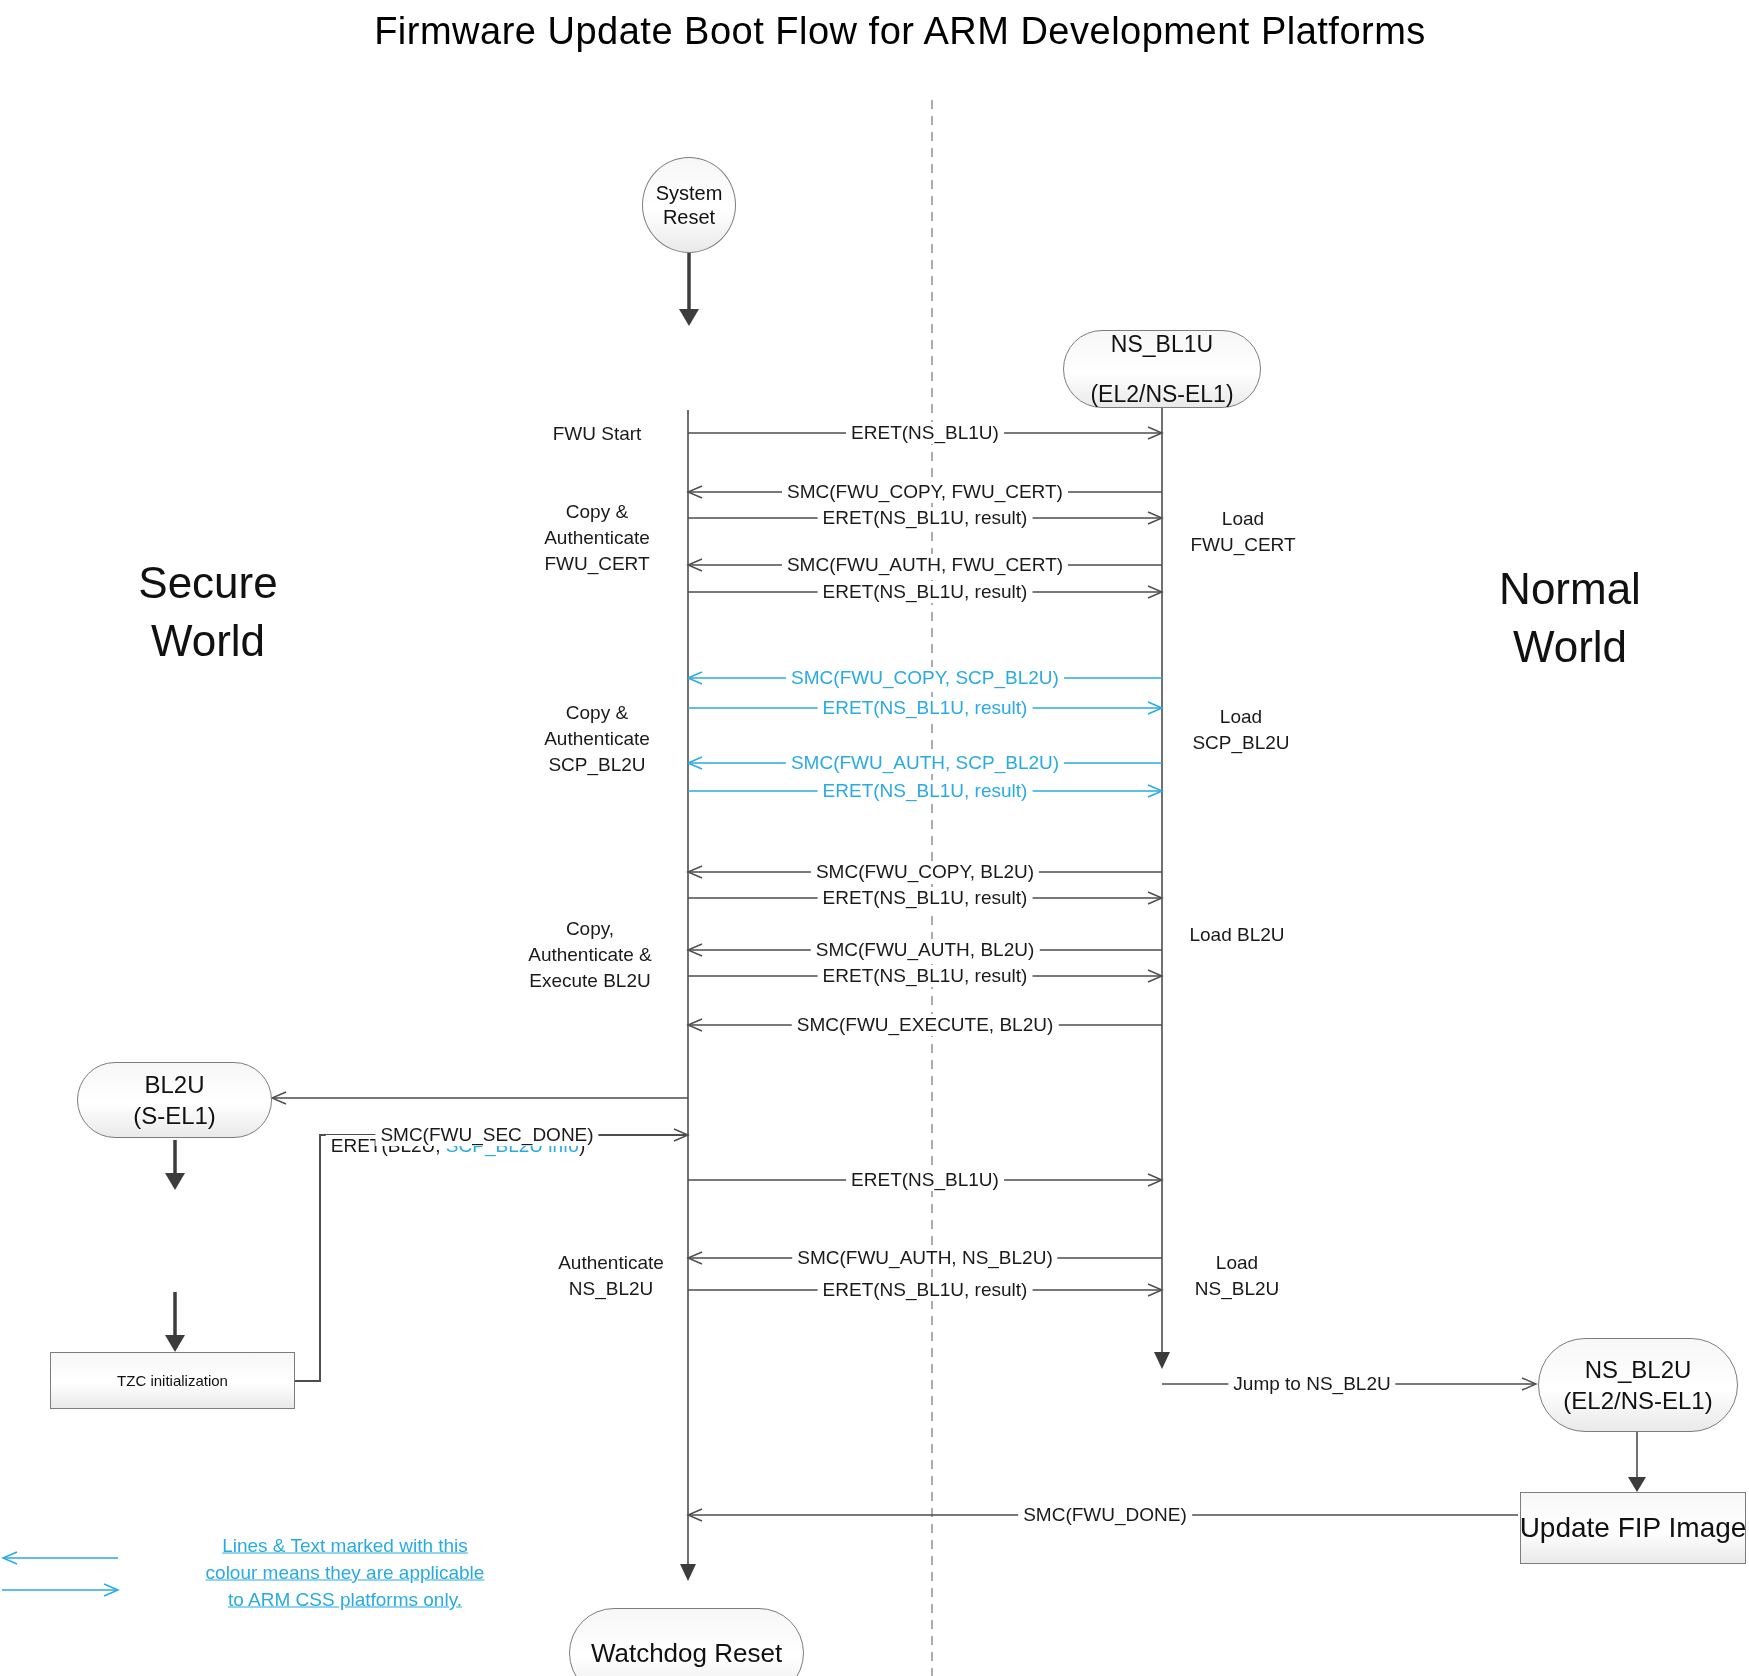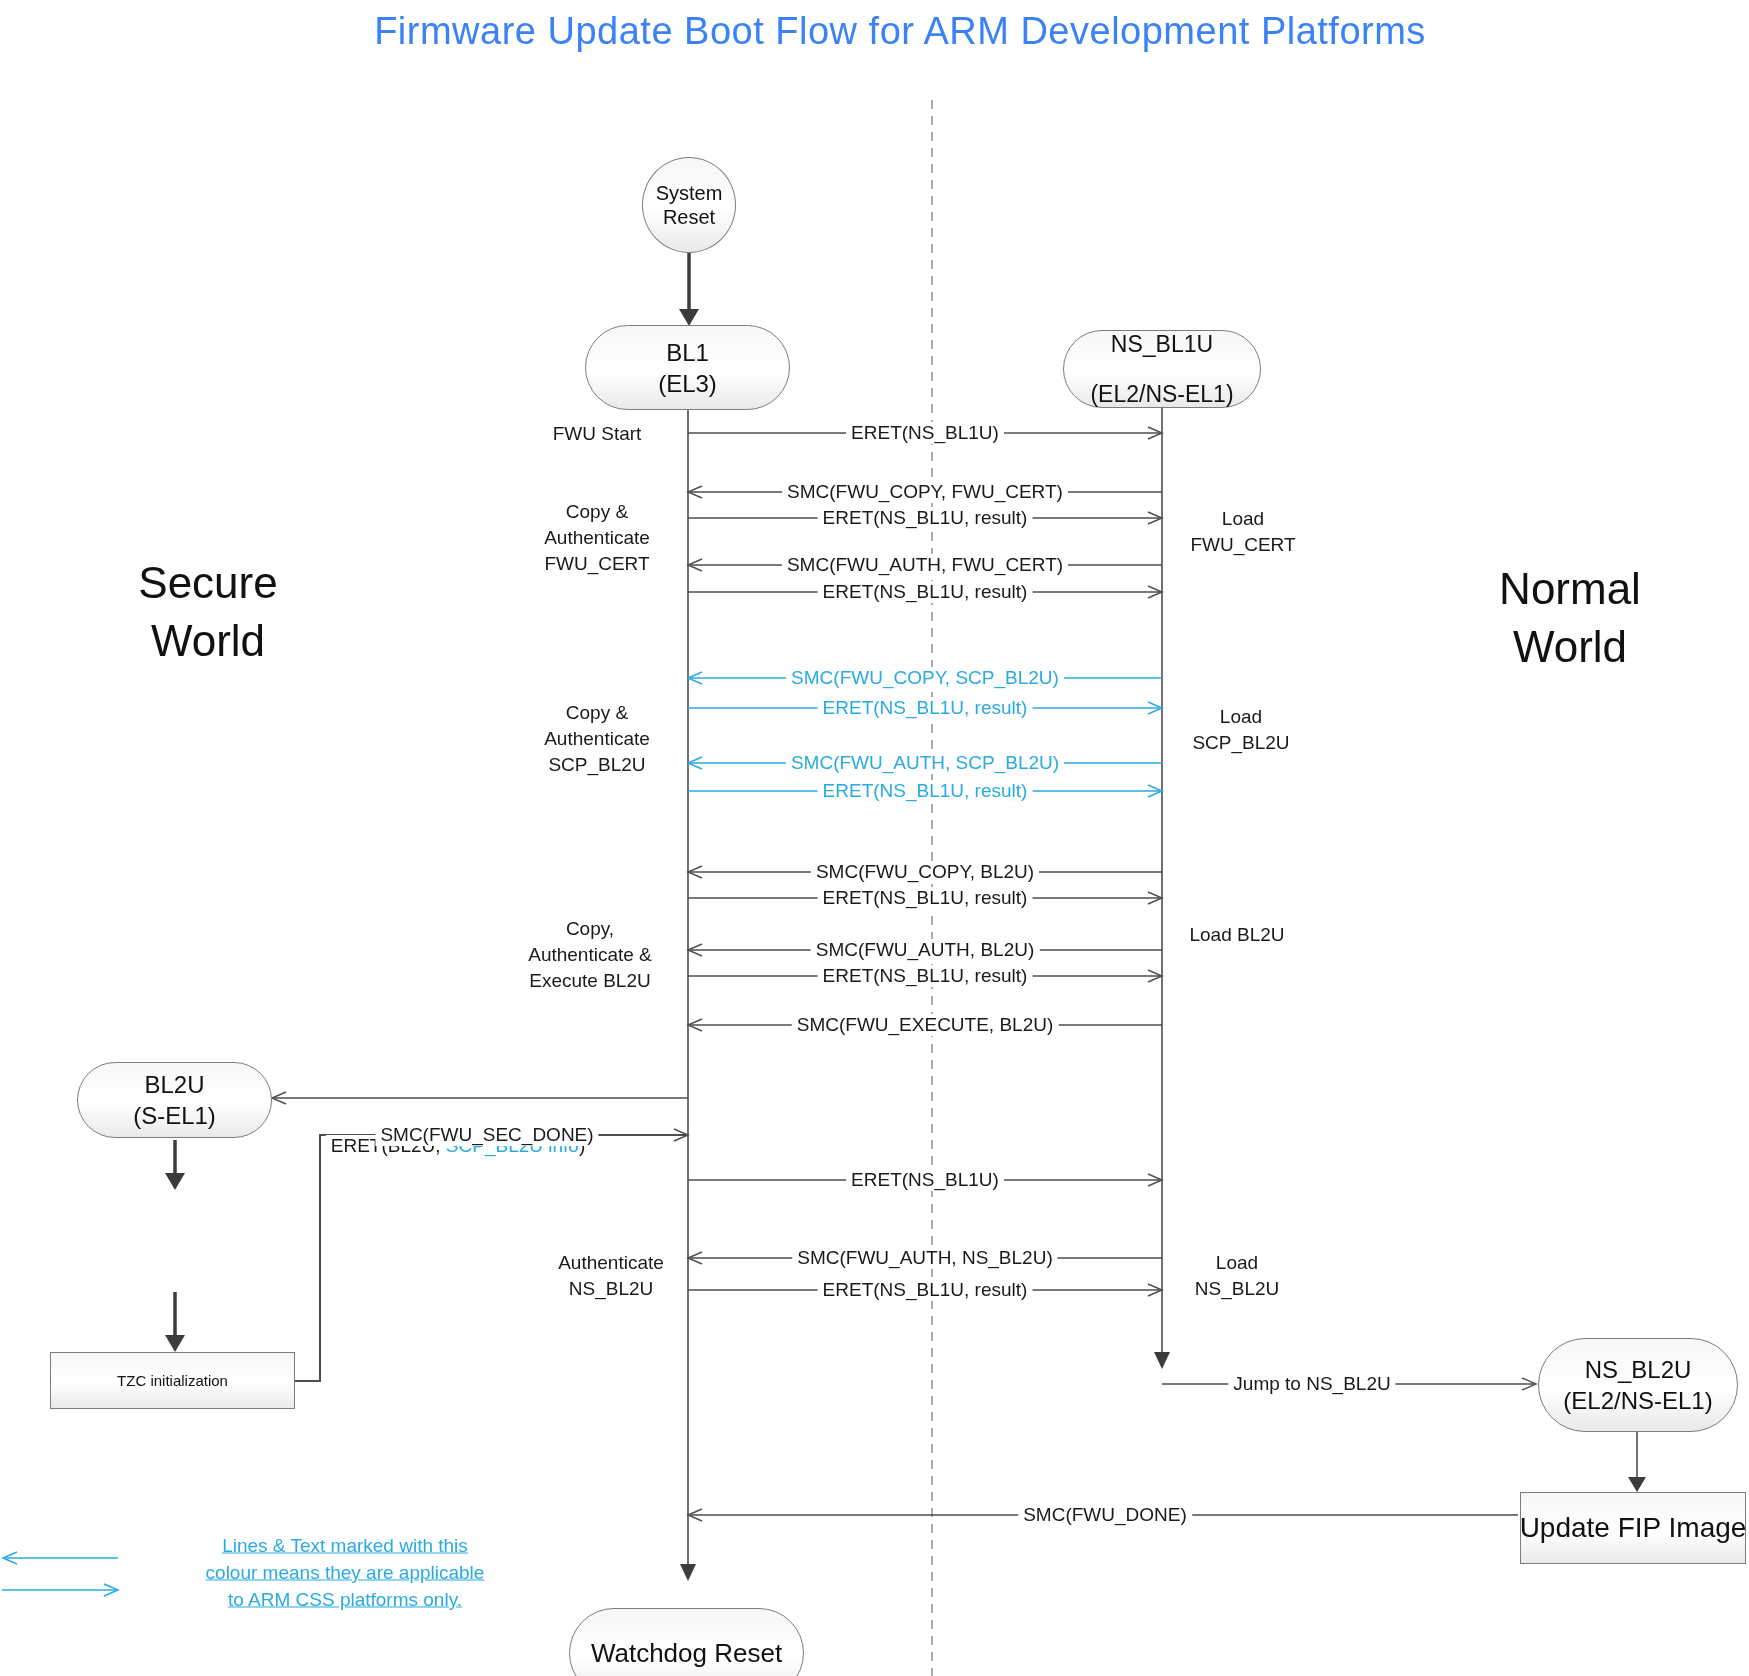--- a/index.html
+++ b/index.html
@@ -4,21 +4,21 @@
 <style>
   html,body{margin:0;padding:0;}
   body{
     width:1749px;height:1676px;position:relative;overflow:hidden;
     background:#ffffff;font-family:"Liberation Sans",sans-serif;color:#1a1a1a;
   }
   #stage{position:absolute;inset:0;}
   svg.lines{position:absolute;left:0;top:0;z-index:1;}
   .title{
     position:absolute;left:200px;top:10px;width:1400px;text-align:center;
-    font-size:38px;color:#3b82f6;z-index:2;letter-spacing:.5px;
+    font-size:38px;color:#000000;z-index:2;letter-spacing:.5px;
   }
   .msg{
     position:absolute;transform:translate(-50%,-50%);background:#fff;
     padding:0 5px;font-size:19px;white-space:nowrap;z-index:2;color:#1a1a1a;
   }
   .cyan{color:#29abe2;}
   .phase{
     position:absolute;transform:translate(-50%,-50%);text-align:center;
     font-size:19px;line-height:26px;white-space:nowrap;z-index:2;color:#1a1a1a;
   }
@@ -192,24 +192,20 @@
   </div>
   <div class="world" style="left:1570px;top:618px;">
     <div>Normal</div>
     <div>World</div>
   </div>
 
   <div class="node n-sysreset">
     <div class="l">System</div>
     <div class="l">Reset</div>
   </div>
-  <div class="node n-bl1">
-    <div class="l">BL1</div>
-    <div class="l">(EL3)</div>
-  </div>
   <div class="node n-nsbl1u">
     <div class="l">NS_BL1U</div>
     <div class="l">(EL2/NS-EL1)</div>
   </div>
   <div class="node n-bl2u">
     <div class="l">BL2U</div>
     <div class="l">(S-EL1)</div>
   </div>
   <div class="node n-tzc">
     <div class="l">TZC initialization</div>

